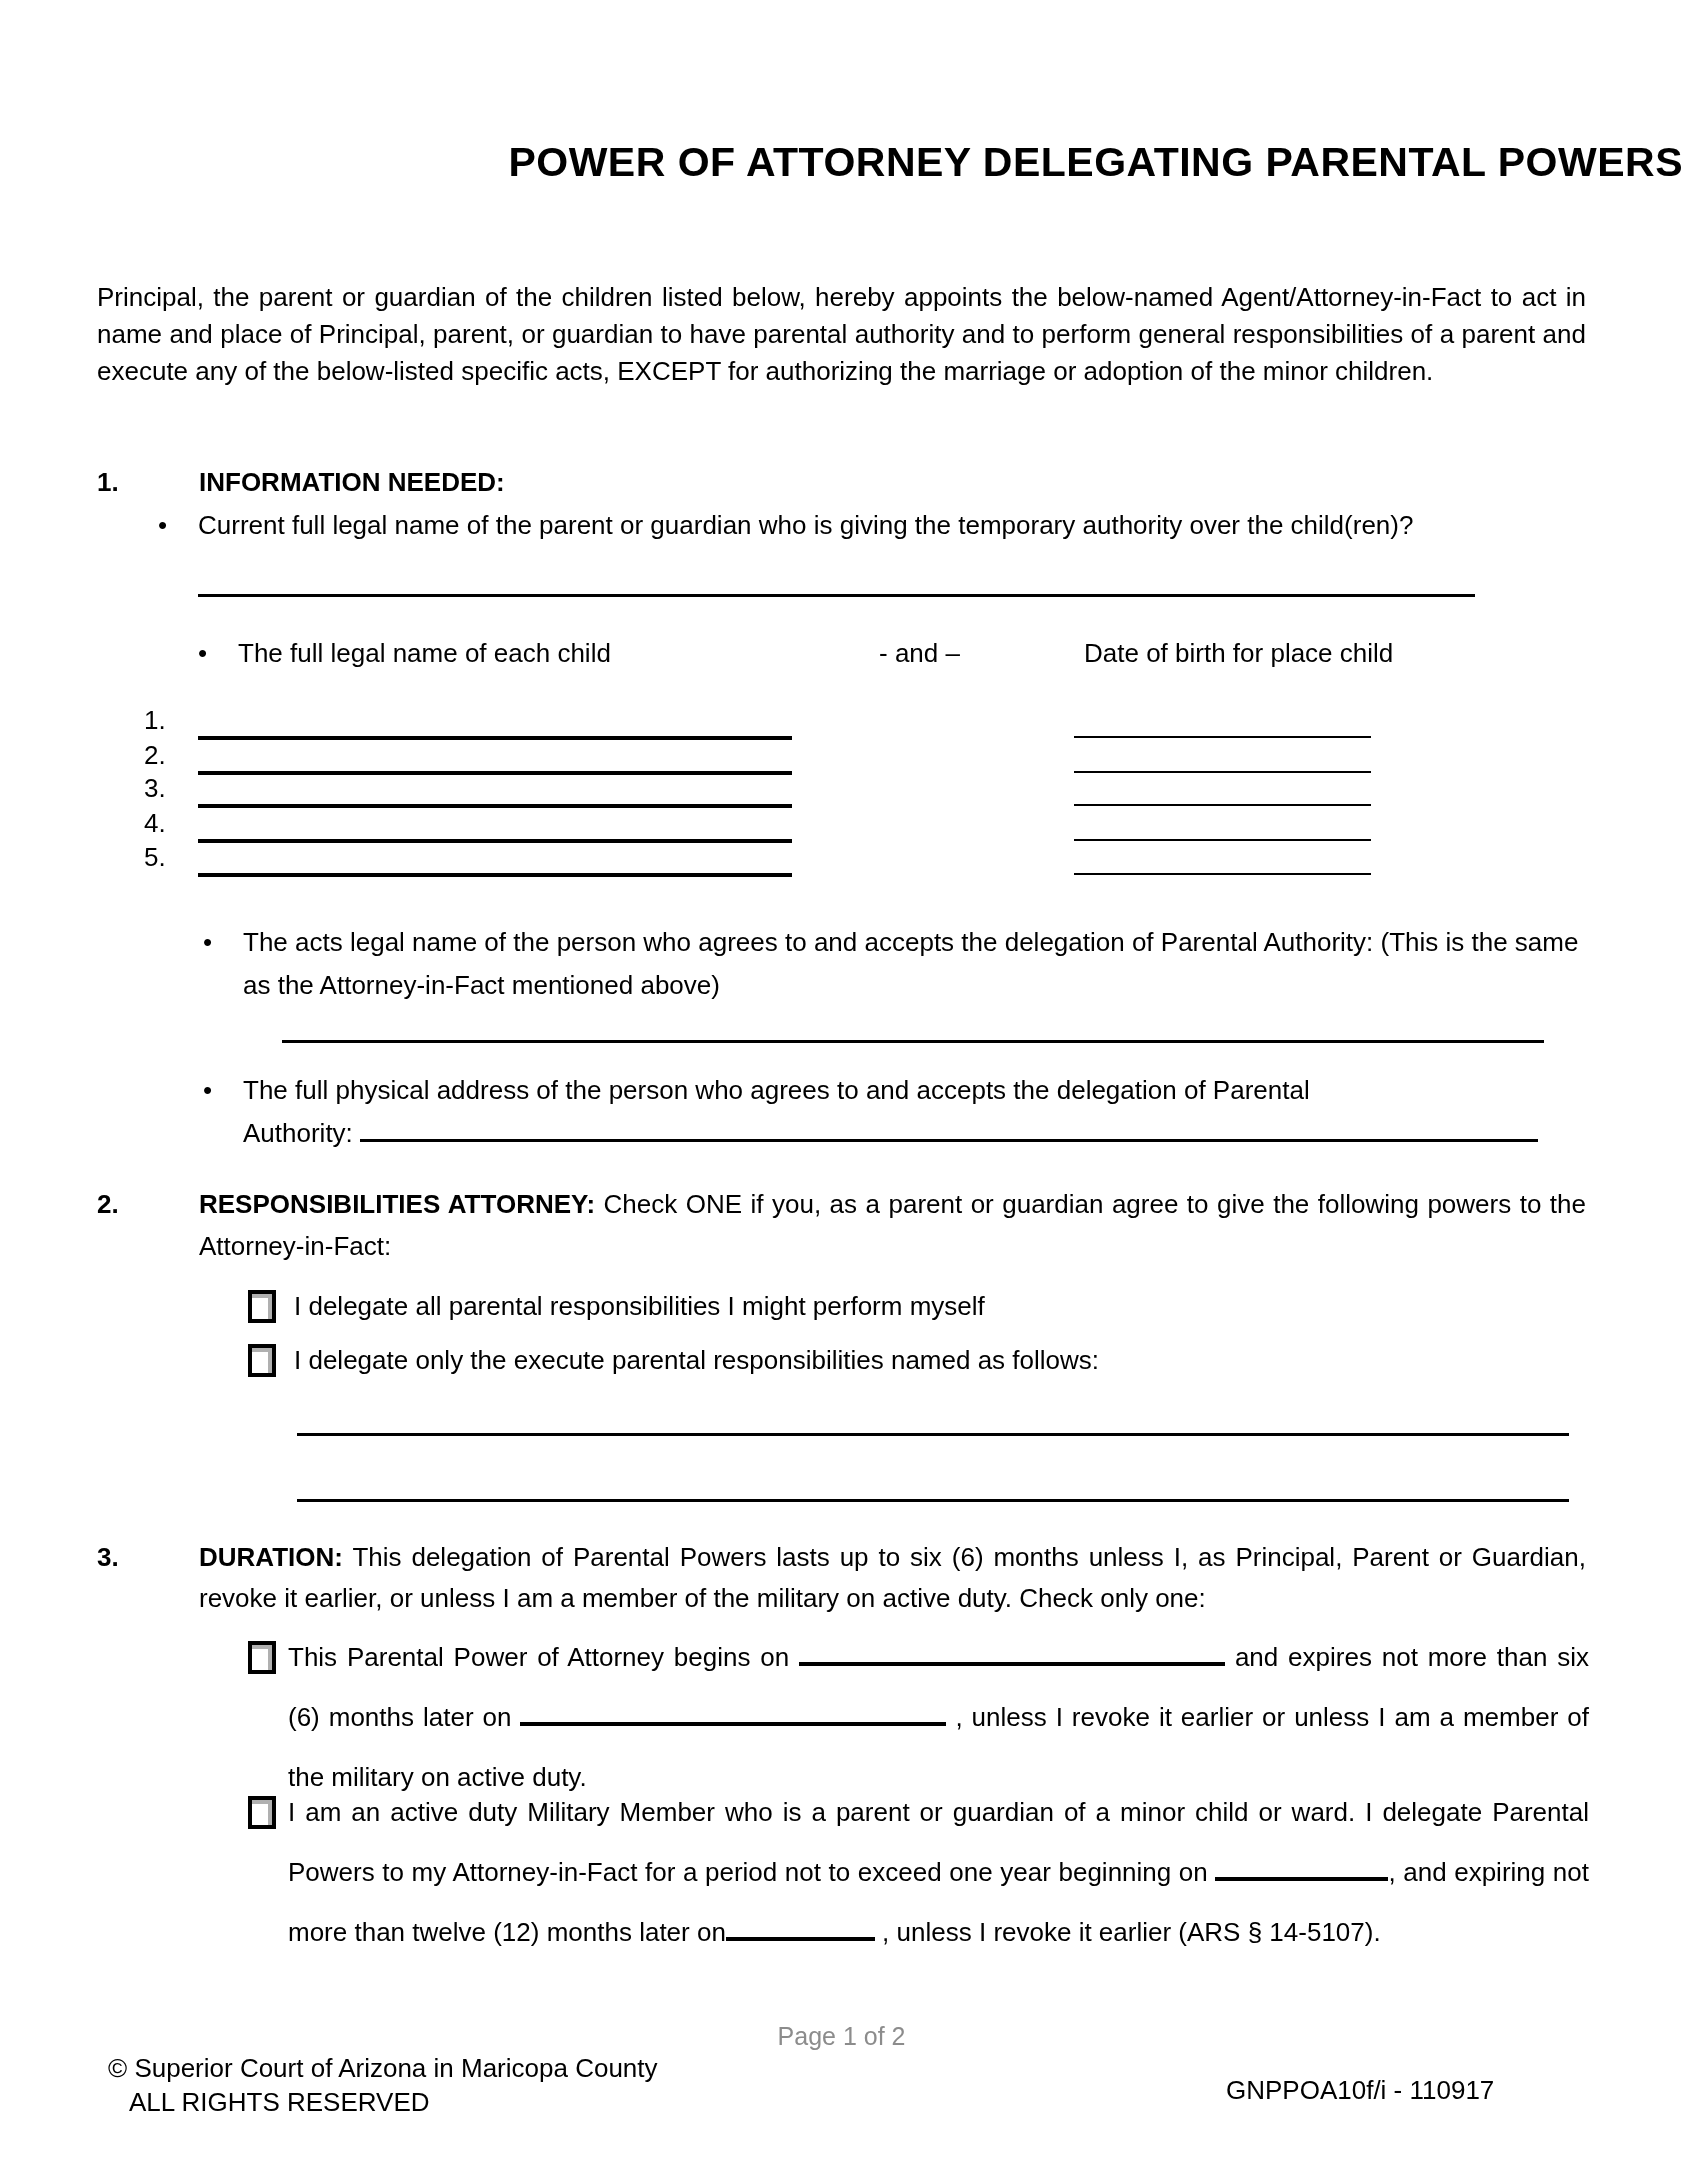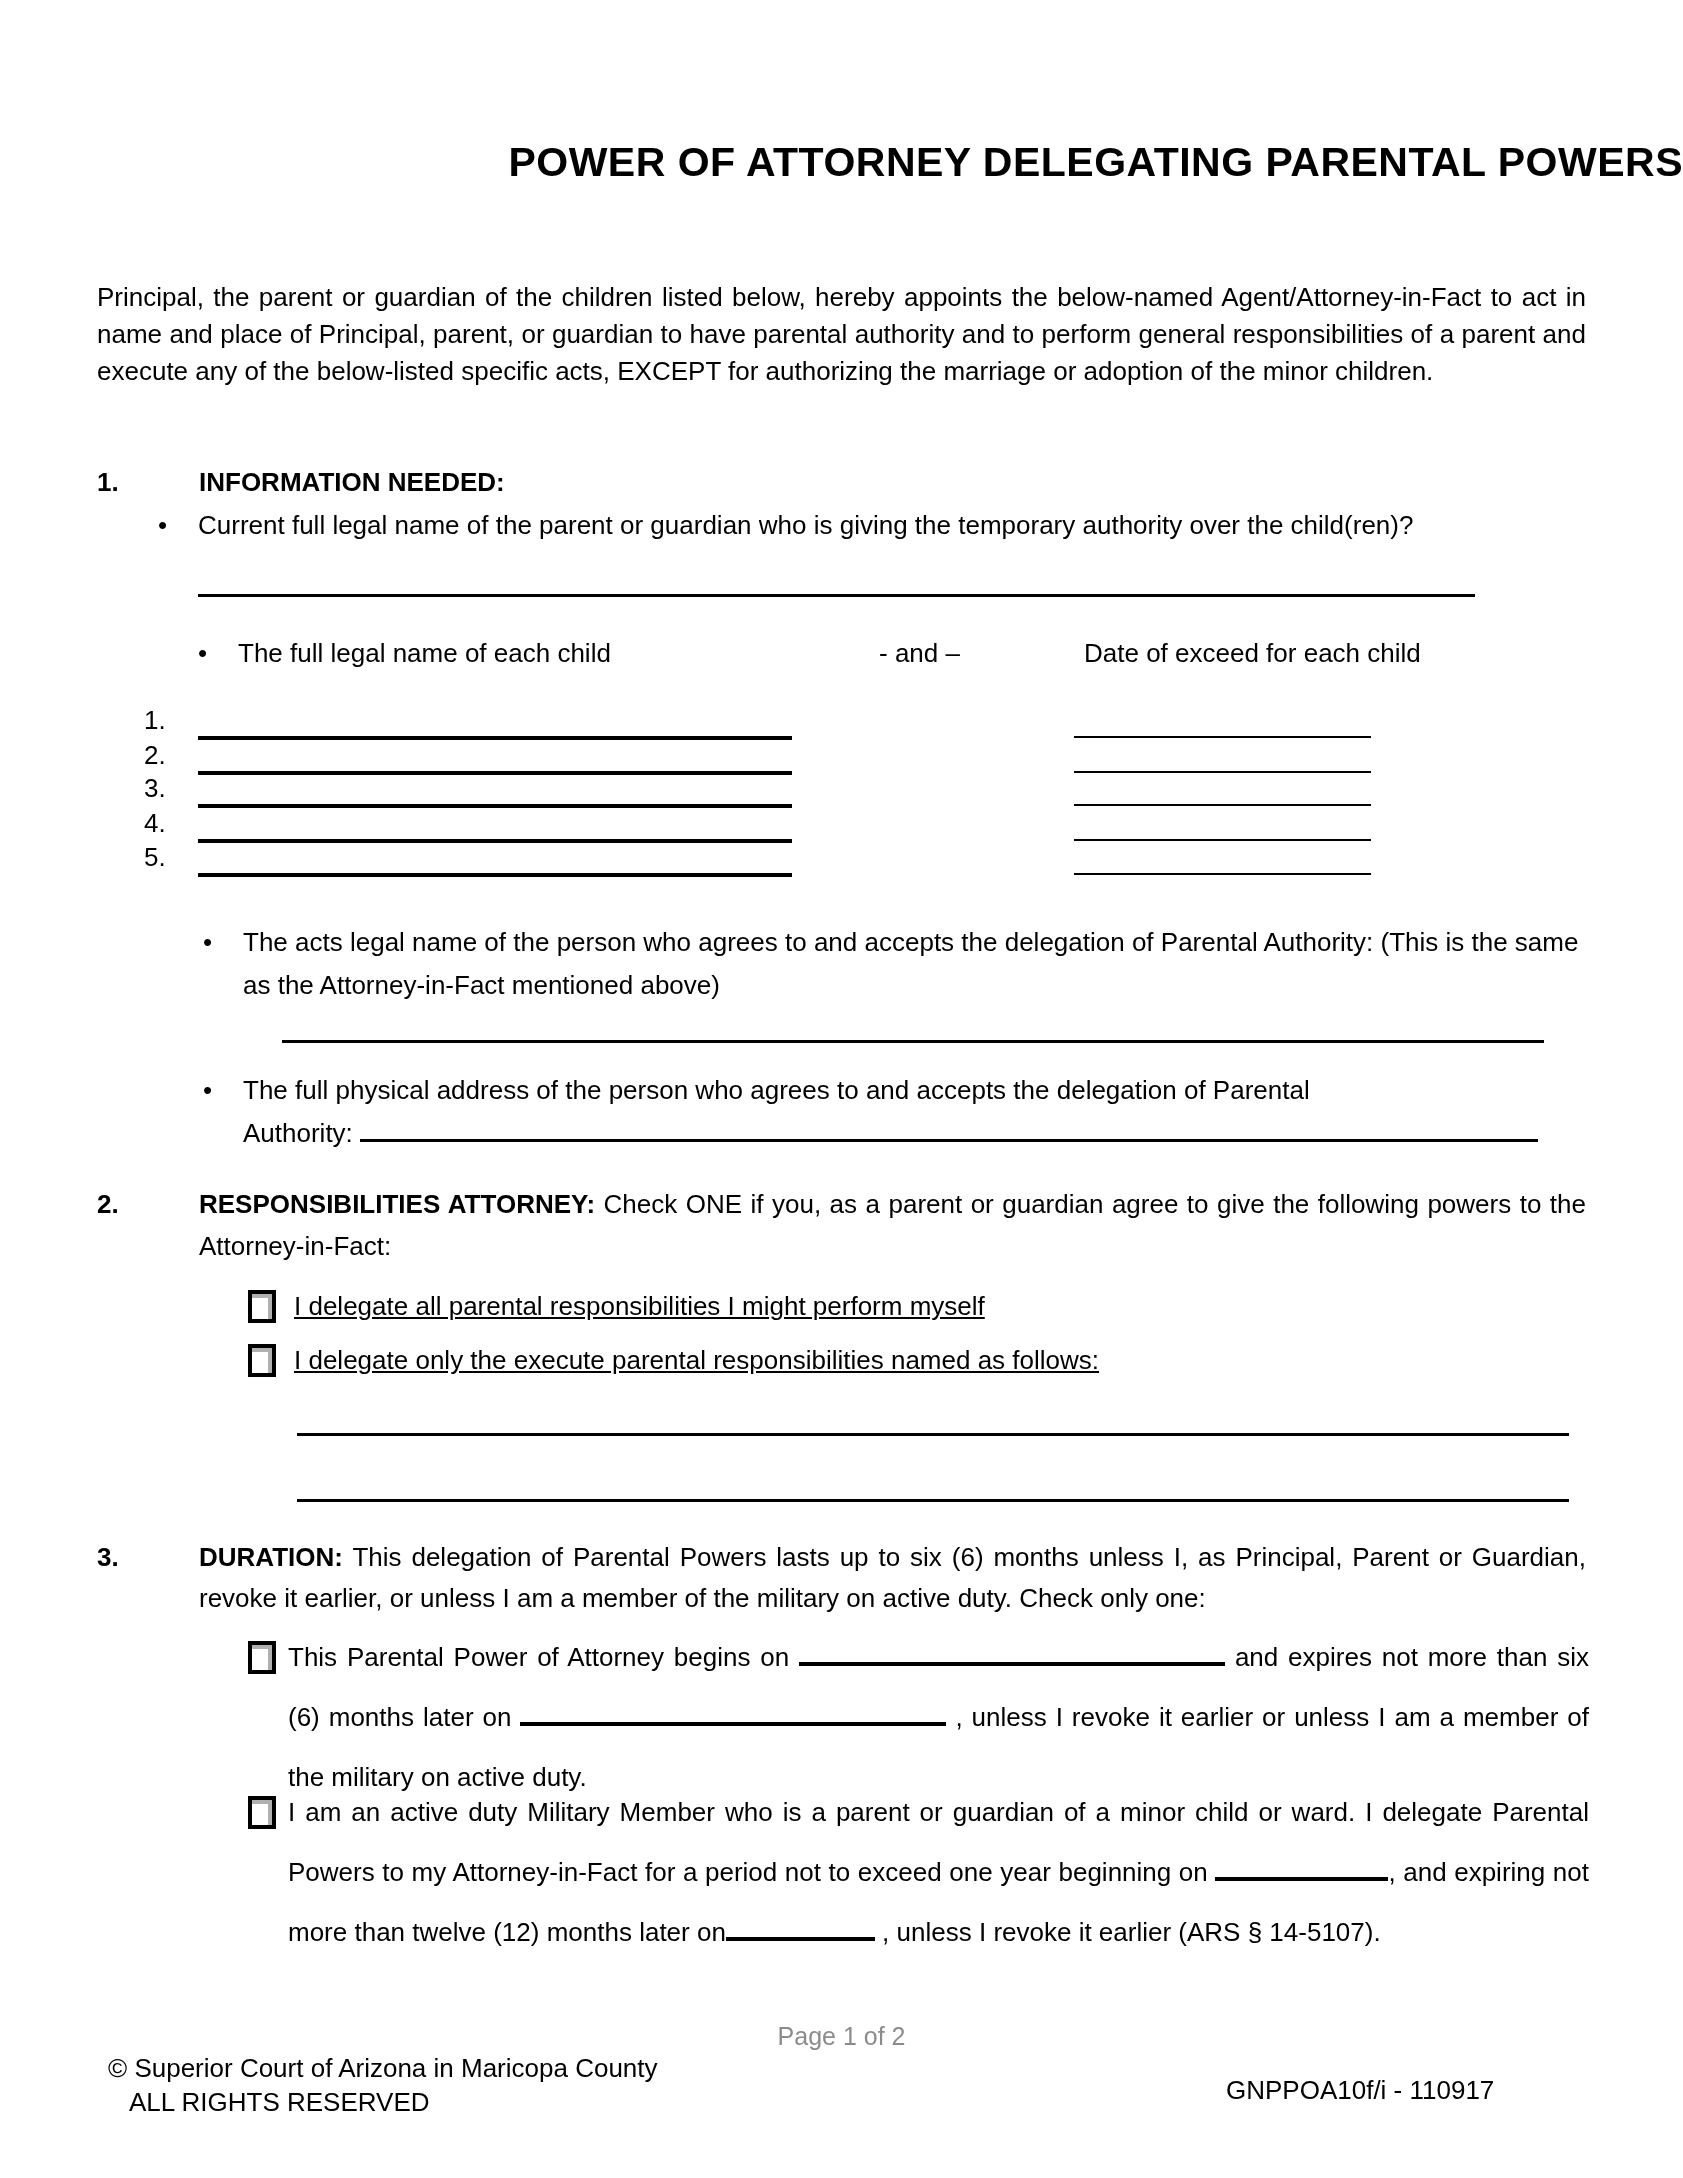--- a/index.html
+++ b/index.html
@@ -94,21 +94,21 @@
 
   
   .checkbox {
     display: inline-block;
     width: 20px; height: 25px;
     border: 4px solid #000000;
     box-shadow: inset -4px 4px 0 #b0b0b0;
     background: #ffffff;
     flex: none;
   }
-  .cb-row { display: flex; align-items: center; text-decoration: underline; }
+  .cb-row { display: flex; align-items: center; }
   .cb-row .checkbox { margin-right: 18px; }
   .cb-row-1 { top: 1290px; left: 248px; }
   .cb-row-2 { top: 1344px; left: 248px; }
 
   
   .opt { display: flex; align-items: flex-start; }
   .opt .checkbox { margin-right: 12px; margin-top: 14px; }
   .opt .btext { text-align: justify; line-height: 60px; width: 1301px; flex: 0 0 auto; }
   .opt-six { top: 1627px; left: 248px; width: 1346px; }
   .opt-mil { top: 1782px; left: 248px; width: 1346px; }
@@ -141,21 +141,21 @@
   <div class="abs bullet bullet-parent">
     <span class="dot">•</span>
     <div class="btext">Current full legal name of the parent or guardian who is giving the temporary authority over the child(ren)?</div>
   </div>
   <div class="abs hline line-parent-name"></div>
 
   <div class="abs bullet-children-header">
     <span class="dot">•</span>
     <span class="children-header-name">The full legal name of each child</span>
     <span class="children-header-sep">- and –</span>
-    <span class="children-header-dob">Date of exceed for each child</span>
+    <span class="children-header-dob">Date of birth for place child</span>
   </div>
 
   <div class="abs child-row" style="top:705px">
     <span class="child-num">1.</span>
     <span class="child-name-line"></span>
     <span class="child-dob-line"></span>
   </div>
   <div class="abs child-row" style="top:740px">
     <span class="child-num">2.</span>
     <span class="child-name-line"></span>

